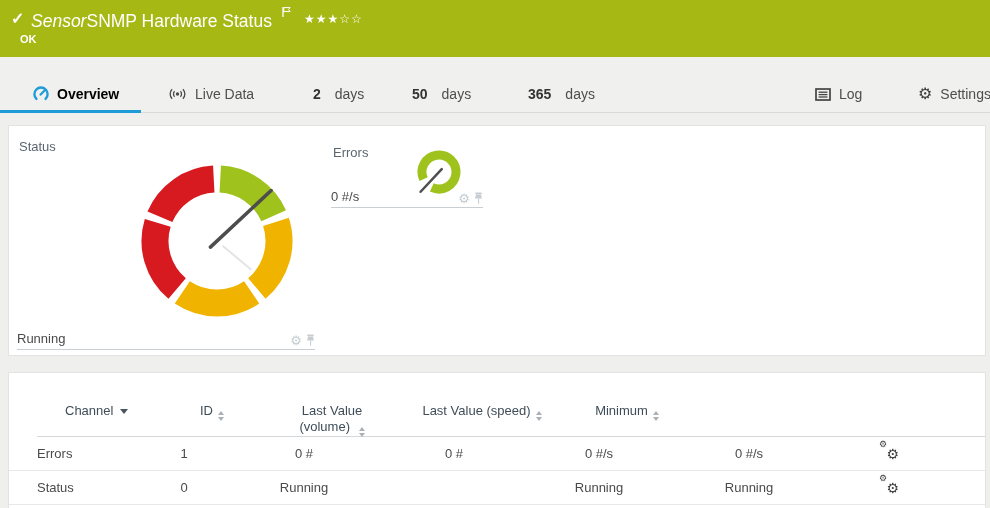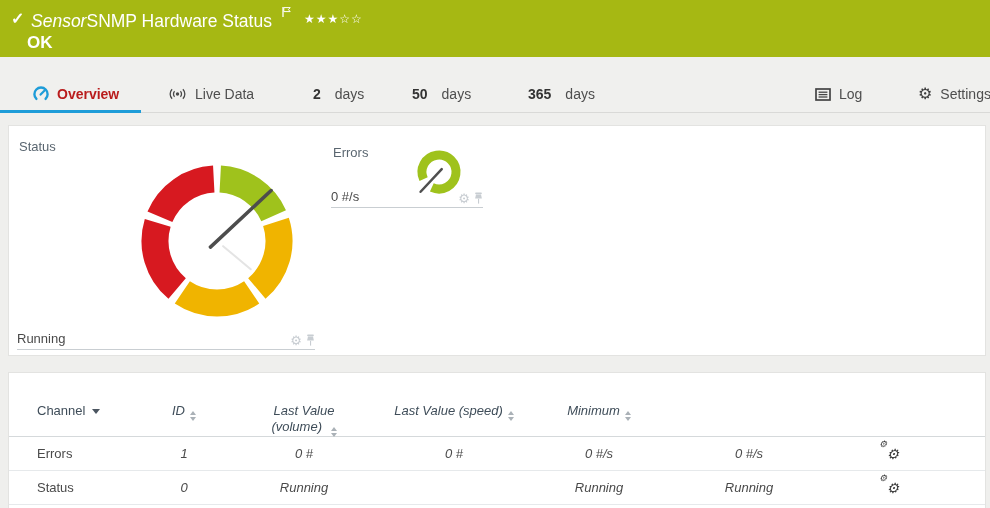--- a/index.html
+++ b/index.html
@@ -5,47 +5,47 @@
   html,body{margin:0;padding:0;background:#efefed;font-family:"Liberation Sans",sans-serif;}
   .stage{position:relative;width:990px;height:508px;overflow:hidden;background:#efefed;}
 
   
   .topbar{position:absolute;left:0;top:0;width:100%;height:57px;background:var(--topbar,#a6b813);}
   .check{position:absolute;left:11px;top:9px;color:#fff;font-size:16px;font-weight:bold;}
   .titleline{position:absolute;left:31px;top:6px;color:#fff;font-size:17.5px;white-space:nowrap;}
   .sensor-kind{font-style:italic;margin-right:0;}
   .flag-icon{margin-left:9px;vertical-align:9px;}
   .stars{margin-left:12px;font-size:12px;letter-spacing:1px;vertical-align:4px;color:#fff;}
-  .okline{position:absolute;left:27px;top:33px;color:#fff;font-size:17px;font-weight:bold;}
+  .okline{position:absolute;left:20px;top:33px;color:#fff;font-size:11px;font-weight:bold;}
 
   
   .tabs{position:absolute;left:0;top:57px;width:100%;height:56px;background:#f0f0ee;border-bottom:1px solid #d9d9d7;box-sizing:border-box;}
   .tab{position:absolute;top:0;height:56px;padding-top:18px;box-sizing:border-box;display:flex;align-items:center;gap:8px;font-size:14px;color:#4e4e4e;cursor:pointer;white-space:nowrap;}
   .tab .tnum{color:#333;font-weight:bold;margin-right:6px;}
-  .tab.active{color:#b91c1c;font-weight:bold;}
+  .tab.active{color:#000000;font-weight:bold;}
   .tab-underline{position:absolute;left:0;top:53px;width:141px;height:3px;background:var(--accent,#1e9cd8);}
   .ticon{flex:0 0 auto;}
 
   
   .panel{position:absolute;left:8px;width:978px;background:#fff;border:1px solid #e3e3e1;box-sizing:border-box;}
   .panel-gauges{top:125px;height:231px;}
   .panel-table{top:372px;height:136px;border-bottom:none;}
 
   .g-label{position:absolute;font-size:13px;color:#5a6670;}
   .gsvg{position:absolute;}
   .g-footer{position:absolute;display:flex;justify-content:space-between;align-items:flex-end;border-bottom:1px solid #c9ced2;padding-bottom:3px;font-size:13px;color:#4a4a4a;box-sizing:border-box;}
   .mini-icons{display:flex;gap:4px;align-items:flex-end;color:#c8cdd2;}
   .mini-gear{font-size:13px;line-height:11px;}
 
   
   .tbl{position:absolute;left:0;top:0;width:976px;font-size:13px;}
   .thead,.trow{display:grid;grid-template-columns:130px 90px 150px 150px 140px 160px 120px;}
-  .thead{padding-top:30px;height:64px;box-sizing:border-box;color:#3f4d59;border-bottom:1px solid #d5d9db;align-items:start;}
+  .thead{padding-top:30px;height:64px;box-sizing:border-box;color:#3f4d59;border-bottom:1px solid #d5d9db;align-items:start;margin-left:28px;}
   .trow{height:33px;line-height:33px;color:#4a4a4a;border-bottom:1px solid #e6e9eb;}
-  .c{text-align:center;font-style:italic;}
+  .c{text-align:center;}
   .c-channel{text-align:left;padding-left:28px;}
   .th-narrow{display:inline-block;max-width:86px;line-height:1.25;}
   .caret-down{display:inline-block;width:0;height:0;border-left:4px solid transparent;border-right:4px solid transparent;border-top:5px solid #4b5560;margin-left:7px;vertical-align:1px;}
   .sort{display:inline-flex;flex-direction:column;gap:2px;margin-left:5px;vertical-align:0px;}
   .sort i{width:0;height:0;border-left:3.5px solid transparent;border-right:3.5px solid transparent;}
   .sort .s-up{border-bottom:4px solid #aab1b7;}
   .sort .s-down{border-top:4px solid #aab1b7;}
   .gears{position:relative;display:inline-block;width:20px;height:18px;color:#3f3f3f;cursor:pointer;}
   .g-big{position:absolute;right:0;top:-2px;font-size:14px;}
   .g-small{position:absolute;left:0;bottom:-3px;font-size:9px;}

